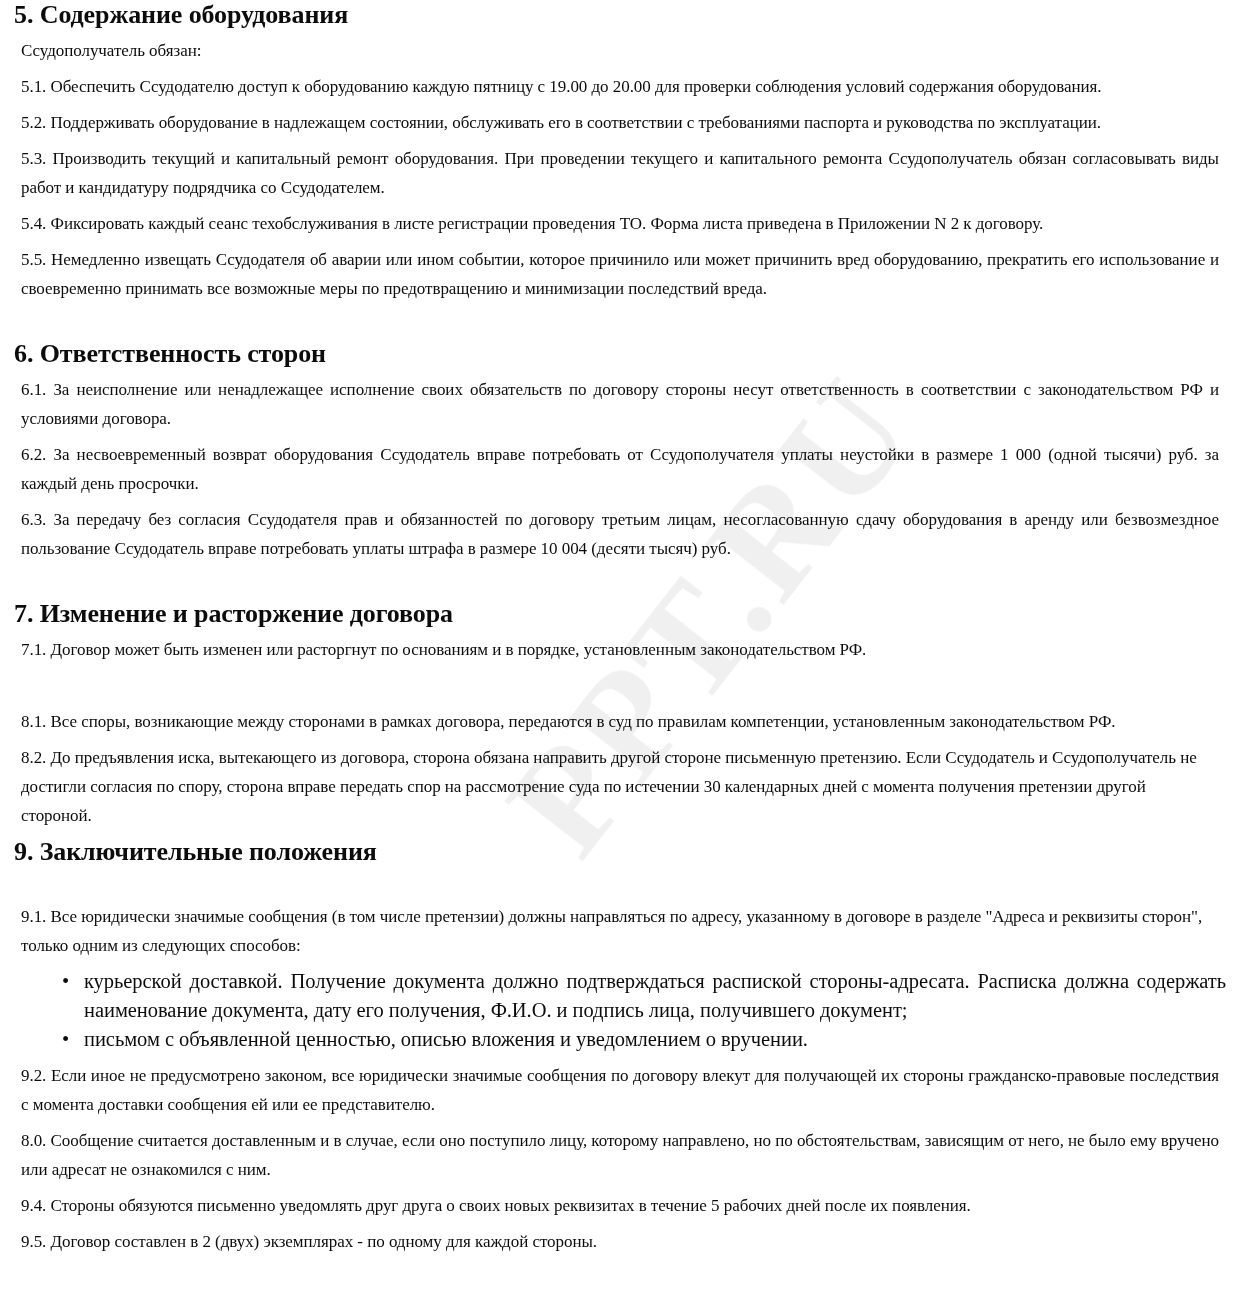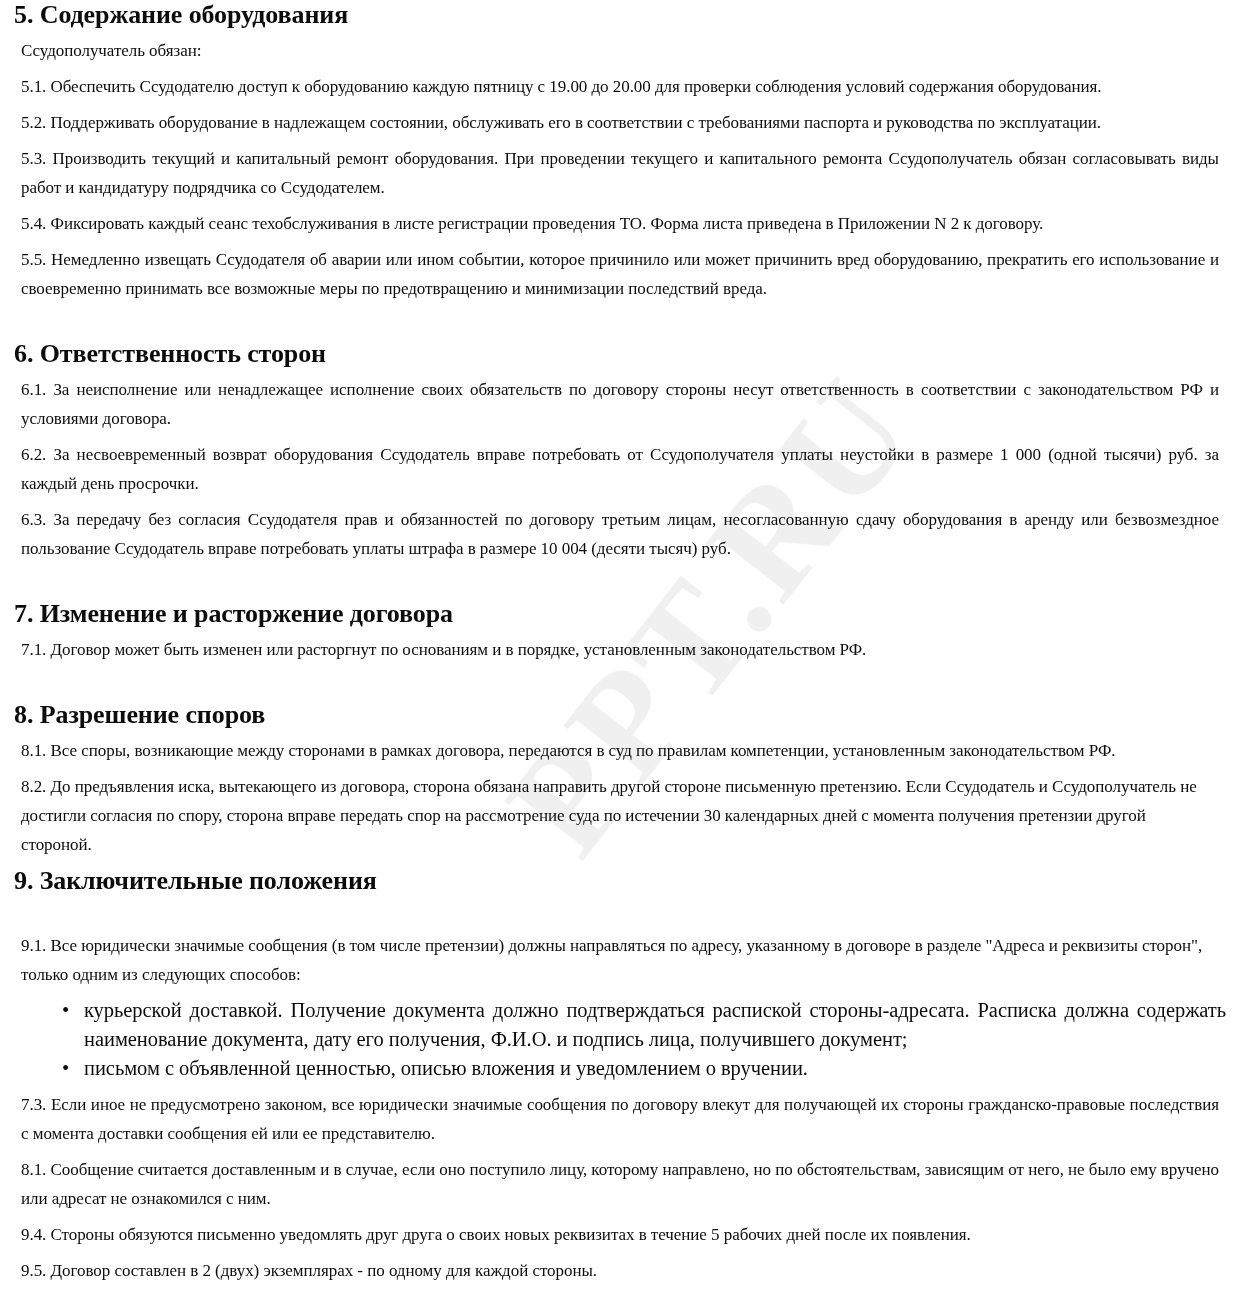--- a/index.html
+++ b/index.html
@@ -135,36 +135,35 @@
     <p class="para">6.2. За несвоевременный возврат оборудования Ссудодатель вправе потребовать от Ссудополучателя уплаты неустойки в размере 1 000 (одной тысячи) руб. за каждый день просрочки.</p>
     <p class="para">6.3. За передачу без согласия Ссудодателя прав и обязанностей по договору третьим лицам, несогласованную сдачу оборудования в аренду или безвозмездное пользование Ссудодатель вправе потребовать уплаты штрафа в размере 10 004 (десяти тысяч) руб.</p>
 
     <div class="gap-md"></div>
 
     <h2 class="section-heading">7. Изменение и расторжение договора</h2>
     <p class="para nojustify">7.1. Договор может быть изменен или расторгнут по основаниям и в порядке, установленным законодательством РФ.</p>
 
     <div class="gap-md"></div>
 
-    <h2 class="section-heading">8. Разрешение споров</h2>
     <p class="para">8.1. Все споры, возникающие между сторонами в рамках договора, передаются в суд по правилам компетенции, установленным законодательством РФ.</p>
     <p class="para nojustify">8.2. До предъявления иска, вытекающего из договора, сторона обязана направить другой стороне письменную претензию. Если Ссудодатель и Ссудополучатель не достигли согласия по спору, сторона вправе передать спор на рассмотрение суда по истечении 30 календарных дней с момента получения претензии другой стороной.</p>
 
     <h2 class="section-heading">9. Заключительные положения</h2>
 
     <div class="gap-md"></div>
 
     <p class="para nojustify">9.1. Все юридически значимые сообщения (в том числе претензии) должны направляться по адресу, указанному в договоре в разделе "Адреса и реквизиты сторон", только одним из следующих способов:</p>
 
     <ul class="bullets">
       <li><span class="bullet-dot">•</span><span>курьерской доставкой. Получение документа должно подтверждаться распиской стороны-адресата. Расписка должна содержать наименование документа, дату его получения, Ф.И.О. и подпись лица, получившего документ;</span></li>
       <li><span class="bullet-dot">•</span><span>письмом с объявленной ценностью, описью вложения и уведомлением о вручении.</span></li>
     </ul>
 
-    <p class="para">7.3. Если иное не предусмотрено законом, все юридически значимые сообщения по договору влекут для получающей их стороны гражданско-правовые последствия с момента доставки сообщения ей или ее представителю.</p>
-    <p class="para">8.1. Сообщение считается доставленным и в случае, если оно поступило лицу, которому направлено, но по обстоятельствам, зависящим от него, не было ему вручено или адресат не ознакомился с ним.</p>
+    <p class="para">9.2. Если иное не предусмотрено законом, все юридически значимые сообщения по договору влекут для получающей их стороны гражданско-правовые последствия с момента доставки сообщения ей или ее представителю.</p>
+    <p class="para">8.0. Сообщение считается доставленным и в случае, если оно поступило лицу, которому направлено, но по обстоятельствам, зависящим от него, не было ему вручено или адресат не ознакомился с ним.</p>
     <p class="para">9.4. Стороны обязуются письменно уведомлять друг друга о своих новых реквизитах в течение 5 рабочих дней после их появления.</p>
     <p class="para nojustify">9.5. Договор составлен в 2 (двух) экземплярах - по одному для каждой стороны.</p>
 
     <div class="gap-xl"></div>
 
   </div>
 </div>
 
 </body></html>

